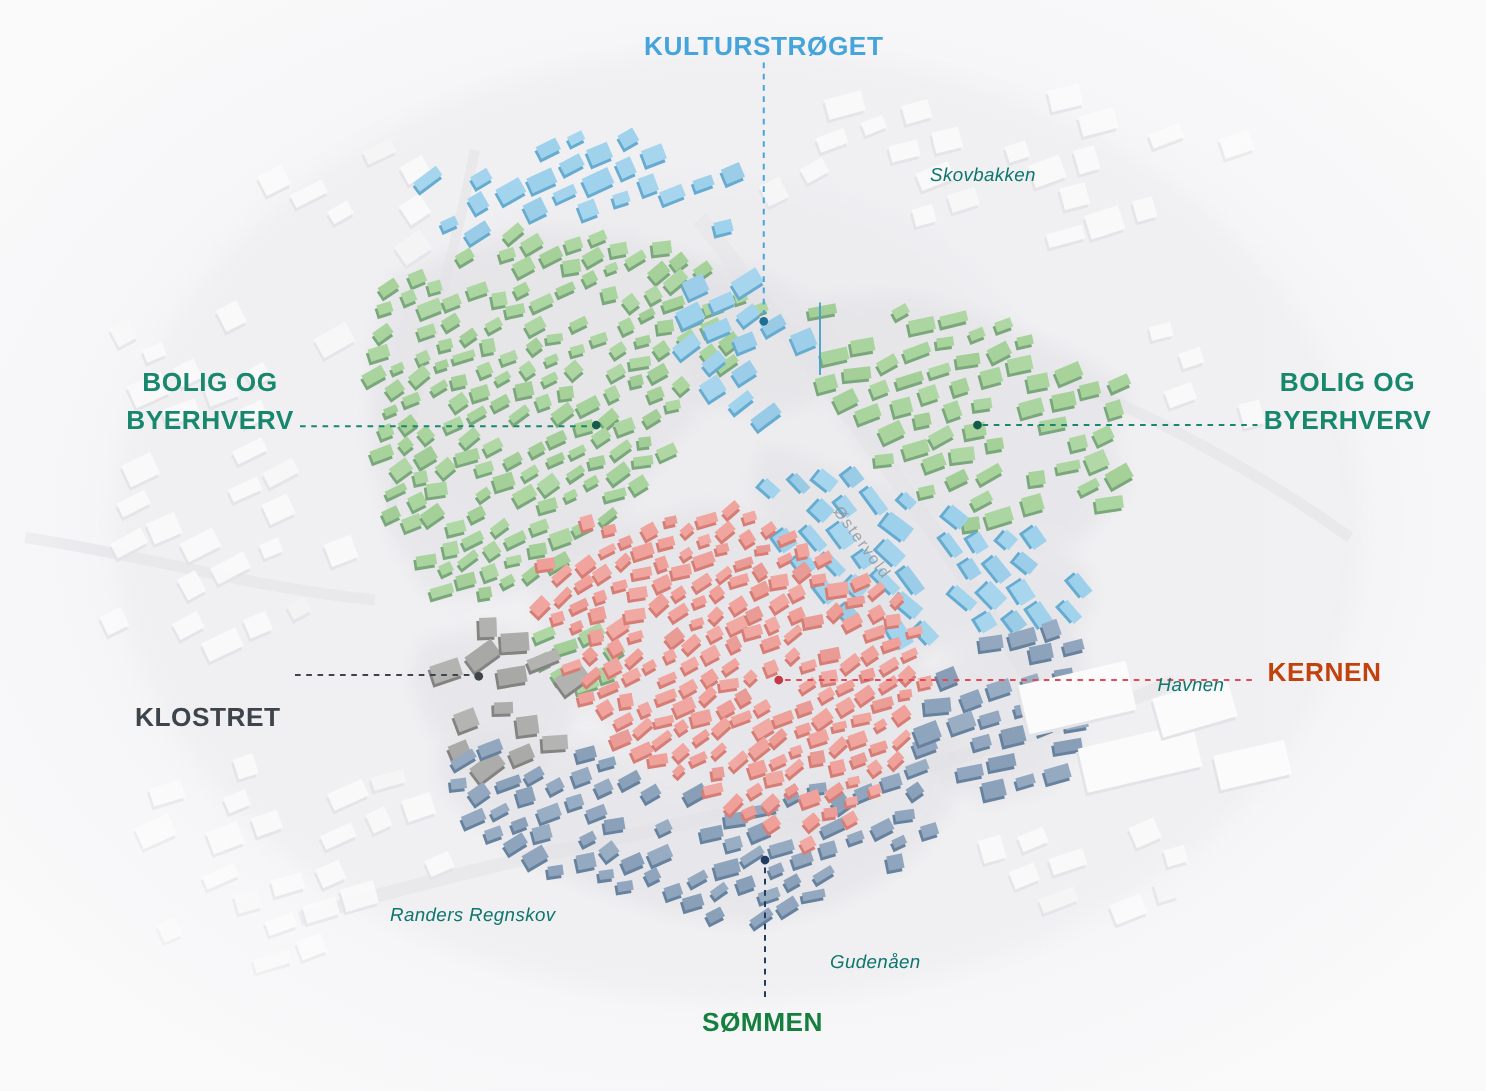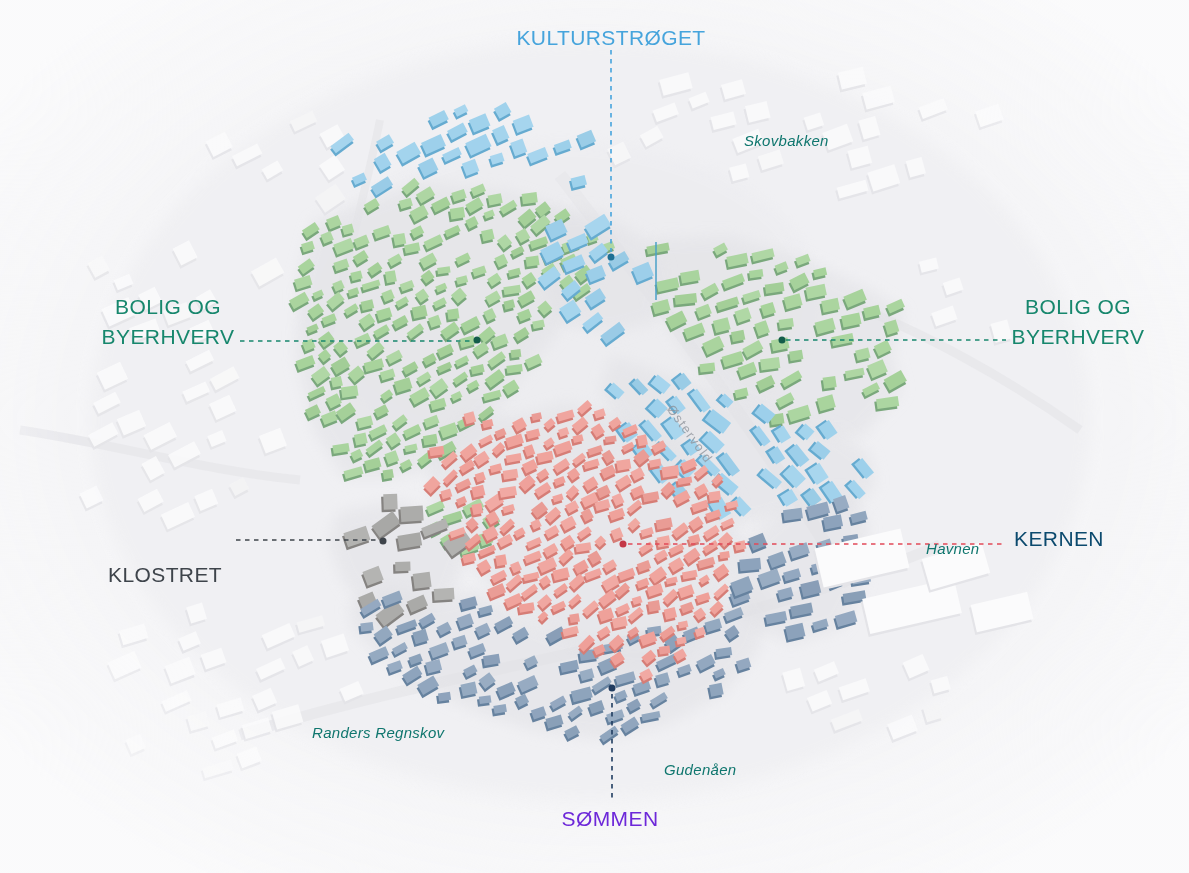--- a/index.html
+++ b/index.html
@@ -1,18 +1,18 @@
 <!DOCTYPE html>
 <html><head>
 <meta charset="utf-8">
 <style>
   html,body{margin:0;padding:0;background:#ffffff;font-family:"Liberation Sans",sans-serif;}
   .stage{position:relative;width:1189px;height:873px;overflow:hidden;background:#f5f5f7;}
   svg.map{position:absolute;left:0;top:0;}
-  .district-label{position:absolute;font-weight:400;font-size:21px;letter-spacing:.4px;
+  .district-label{position:absolute;font-weight:700;font-size:21px;letter-spacing:.4px;
     line-height:30px;white-space:nowrap;}
   .centered{transform:translateX(-50%);text-align:center;}
   .bg-label{position:absolute;font-style:italic;font-size:15px;color:#0f766e;
     letter-spacing:.3px;white-space:nowrap;}
   .street-label{position:absolute;font-size:13px;color:#8f949c;letter-spacing:1.4px;
     transform:rotate(54deg);transform-origin:0 0;opacity:.8;white-space:nowrap;}
   #lbl-kultur{left:611px;top:23px;}
   #lbl-bolig-vest{left:168px;top:292px;}
   #lbl-bolig-ost{left:1078px;top:292px;}
   #lbl-klostret{left:108px;top:522px;}
@@ -3029,22 +3029,22 @@
     <span>BYERHVERV</span>
   </div>
 
   <div class="district-label centered" id="lbl-bolig-ost" style="color: rgb(23, 135, 109);">
     <span>BOLIG OG</span><br>
     <span>BYERHVERV</span>
   </div>
 
   <div class="district-label" id="lbl-klostret" style="color: rgb(62, 68, 75); margin-top: 38px;">KLOSTRET</div>
 
-  <div class="district-label" id="lbl-kernen" style="color: #0c4a6e;">KERNEN</div>
+  <div class="district-label" id="lbl-kernen" style="color: #c2410c;">KERNEN</div>
 
-  <div class="district-label centered" id="lbl-sommen" style="color: #6d28d9;">SØMMEN</div>
+  <div class="district-label centered" id="lbl-sommen" style="color: #15803d;">SØMMEN</div>
 
   <div class="bg-label" id="bg-skovbakken">Skovbakken</div>
   <div class="bg-label" id="bg-havnen">Havnen</div>
   <div class="bg-label" id="bg-randers">Randers Regnskov</div>
   <div class="bg-label" id="bg-gudenaen">Gudenåen</div>
   <div class="street-label" id="street-ostervold">Østervold</div>
 </div>
 
 </body></html>

